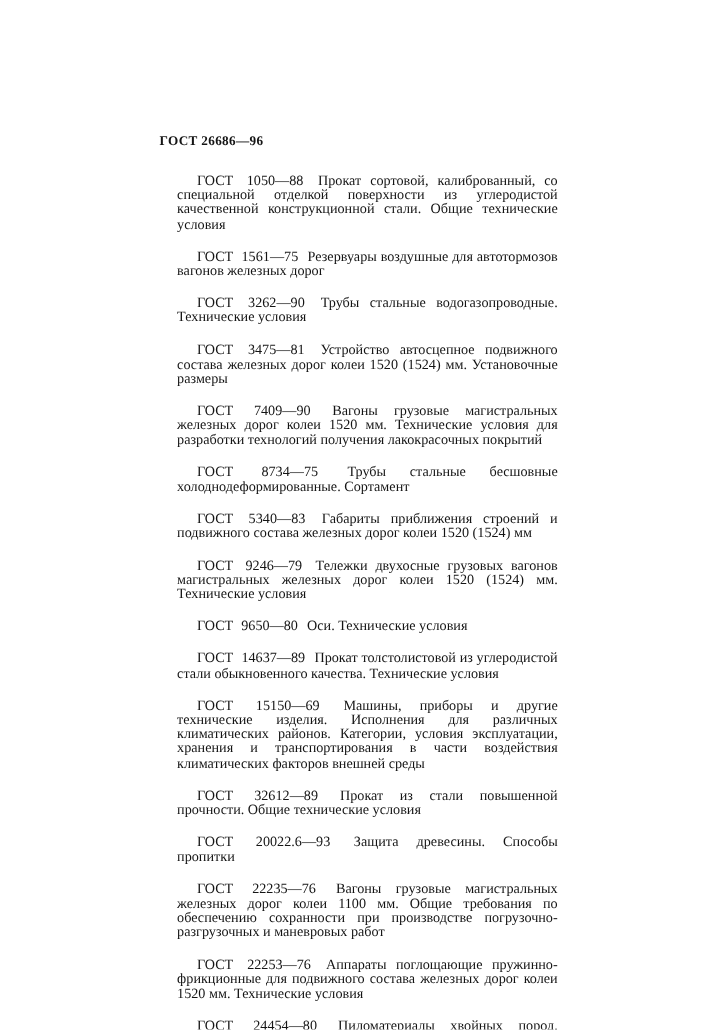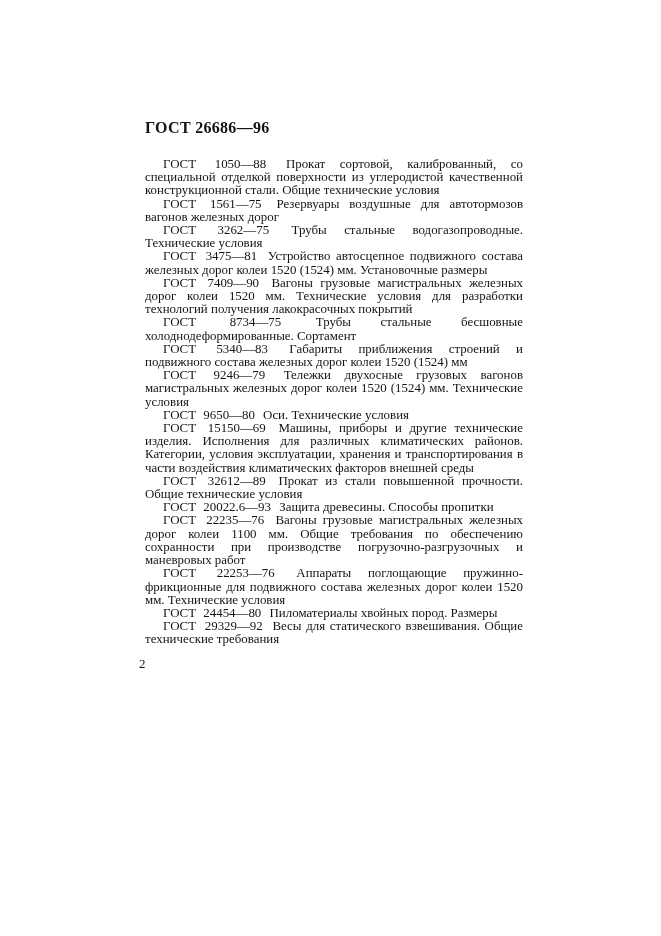--- a/index.html
+++ b/index.html
@@ -21,27 +21,27 @@
     background: #ffffff;
   }
   .content {
     position: absolute;
     left: 145px;
     top: 121px;
     width: 378px;
   }
   .doc-header {
     font-weight: bold;
-    font-size: 16px;
+    font-size: 12px;
     line-height: 14px;
     letter-spacing: 0.3px;
     margin: 0 0 23px 0;
   }
   .standards-list p.std {
-    margin: 0;
+    margin: 16px;
     font-size: 12.9px;
     line-height: 13.2px;
     text-align: justify;
     text-indent: 18px;
   }
   .standards-list .code {
     word-spacing: 4px;
     margin-right: 5px;
     white-space: nowrap;
   }
@@ -54,27 +54,28 @@
 </head>
 <body>
 
 <div class="page">
   <div class="content">
     <div class="doc-header">ГОСТ 26686—96</div>
 
     <div class="standards-list">
         <p class="std"><span class="code">ГОСТ 1050—88</span> <span>Прокат сортовой, калиброванный, со специальной отделкой поверхности из углеродистой качественной конструкционной стали. Общие технические условия</span></p>
         <p class="std"><span class="code">ГОСТ 1561—75</span> <span>Резервуары воздушные для автотормозов вагонов железных дорог</span></p>
-        <p class="std"><span class="code">ГОСТ 3262—75</span> <span>Трубы стальные водогазопроводные. Технические условия</span></p>
+        <p class="std"><span class="code">ГОСТ 3262—90</span> <span>Трубы стальные водогазопроводные. Технические условия</span></p>
         <p class="std"><span class="code">ГОСТ 3475—81</span> <span>Устройство автосцепное подвижного состава железных дорог колеи 1520 (1524) мм. Установочные размеры</span></p>
         <p class="std"><span class="code">ГОСТ 7409—90</span> <span>Вагоны грузовые магистральных железных дорог колеи 1520 мм. Технические условия для разработки технологий получения лакокрасочных покрытий</span></p>
         <p class="std"><span class="code">ГОСТ 8734—75</span> <span>Трубы стальные бесшовные холоднодеформированные. Сортамент</span></p>
         <p class="std"><span class="code">ГОСТ 5340—83</span> <span>Габариты приближения строений и подвижного состава железных дорог колеи 1520 (1524) мм</span></p>
         <p class="std"><span class="code">ГОСТ 9246—79</span> <span>Тележки двухосные грузовых вагонов магистральных железных дорог колеи 1520 (1524) мм. Технические условия</span></p>
         <p class="std"><span class="code">ГОСТ 9650—80</span> <span>Оси. Технические условия</span></p>
+        <p class="std"><span class="code">ГОСТ 14637—89</span> <span>Прокат толстолистовой из углеродистой стали обыкновенного качества. Технические условия</span></p>
         <p class="std"><span class="code">ГОСТ 15150—69</span> <span>Машины, приборы и другие технические изделия. Исполнения для различных климатических районов. Категории, условия эксплуатации, хранения и транспортирования в части воздействия климатических факторов внешней среды</span></p>
         <p class="std"><span class="code">ГОСТ 32612—89</span> <span>Прокат из стали повышенной прочности. Общие технические условия</span></p>
         <p class="std"><span class="code">ГОСТ 20022.6—93</span> <span>Защита древесины. Способы пропитки</span></p>
         <p class="std"><span class="code">ГОСТ 22235—76</span> <span>Вагоны грузовые магистральных железных дорог колеи 1100 мм. Общие требования по обеспечению сохранности при производстве погрузочно-разгрузочных и маневровых работ</span></p>
         <p class="std"><span class="code">ГОСТ 22253—76</span> <span>Аппараты поглощающие пружинно-фрикционные для подвижного состава железных дорог колеи 1520 мм. Технические условия</span></p>
         <p class="std"><span class="code">ГОСТ 24454—80</span> <span>Пиломатериалы хвойных пород. Размеры</span></p>
         <p class="std"><span class="code">ГОСТ 29329—92</span> <span>Весы для статического взвешивания. Общие технические требования</span></p>
       </div>
 
     <div class="page-number">2</div>

